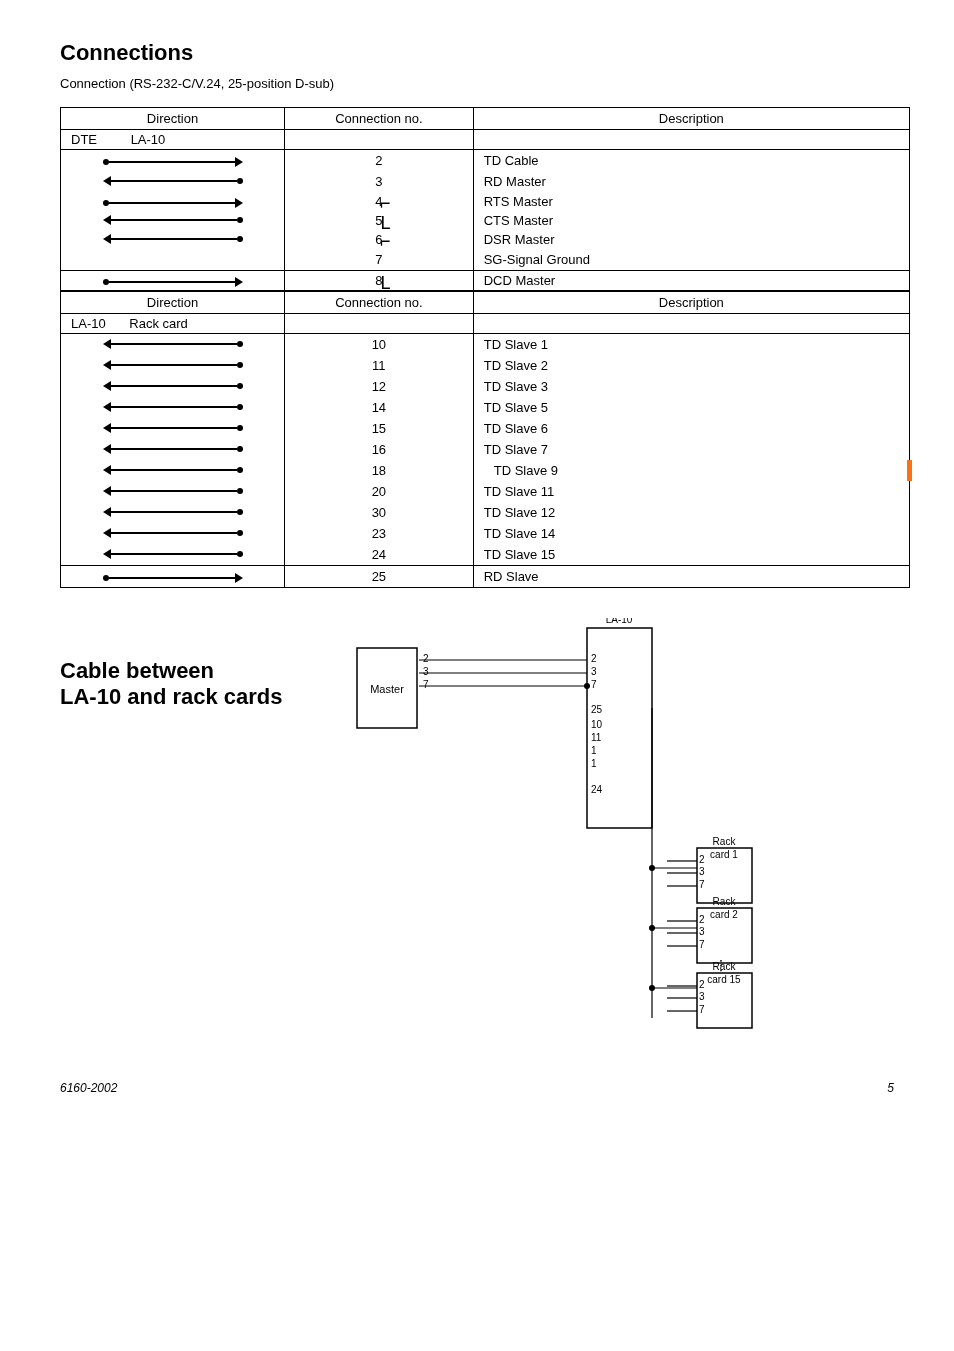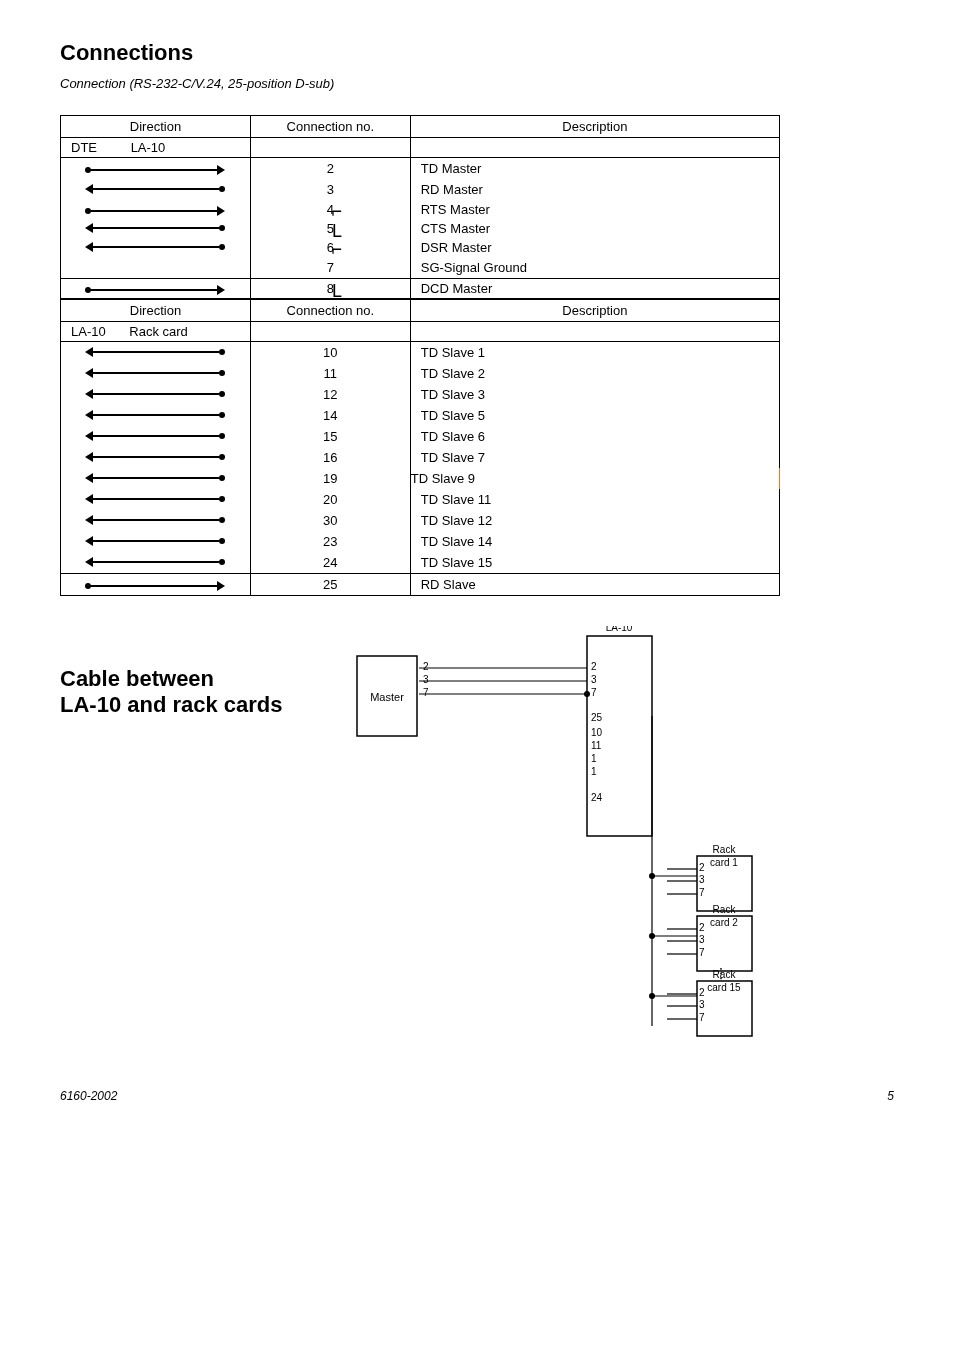--- a/index.html
+++ b/index.html
@@ -14,28 +14,27 @@
     }
 
     h1 {
       font-size: 22px;
       font-weight: bold;
       margin-bottom: 10px;
     }
 
     .subtitle {
       font-size: 13px;
-      margin-bottom: 24px;
-      font-style: italic;
+      margin-bottom: 16px;
     }
 
     
     .conn-table {
       border-collapse: collapse;
-      width: 720px;
+      width: 852px;
       margin-bottom: 30px;
     }
 
     .conn-table th, .conn-table td {
       border: 1px solid #000;
       padding: 3px 10px;
       vertical-align: middle;
     }
 
     .conn-table .header-row th {
@@ -162,21 +161,21 @@
 
   <tr>
     <td style="border-left:1px solid #000; border-right:1px solid #000; border-top:none; border-bottom:none; padding:2px 10px; text-align:center;">
       <div class="arrow-right">
         <div class="dot"></div>
         <div class="body"></div>
         <div class="head-r"></div>
       </div>
     </td>
     <td style="border-left:1px solid #000; border-right:1px solid #000; border-top:none; border-bottom:none; text-align:center;">2</td>
-    <td style="border-left:1px solid #000; border-right:1px solid #000; border-top:none; border-bottom:none; padding:2px 10px;">TD Master</td>
+    <td style="border-left:1px solid #000; border-right:1px solid #000; border-top:none; border-bottom:none; padding:2px 10px;">TD Cable</td>
   </tr>
 
   <tr>
     <td style="border-left:1px solid #000; border-right:1px solid #000; border-top:none; border-bottom:none; padding:2px 10px; text-align:center;">
       <div class="arrow-left">
         <div class="head-l"></div>
         <div class="body"></div>
         <div class="dot"></div>
       </div>
     </td>
@@ -343,22 +342,22 @@
     <td style="border-left:1px solid #000; border-right:1px solid #000; border-top:none; border-bottom:none; padding:2px 10px;">TD Slave 7</td>
   </tr>
   <tr>
     <td style="border-left:1px solid #000; border-right:1px solid #000; border-top:none; border-bottom:none; padding:2px 10px; text-align:center;">
       <div class="arrow-left">
             <div class="head-l"></div>
             <div class="body"></div>
             <div class="dot"></div>
           </div>
     </td>
-    <td style="border-left:1px solid #000; border-right:1px solid #000; border-top:none; border-bottom:none; text-align:center;">19</td>
-    <td style="border-left:1px solid #000; border-right:1px solid #f97316; border-top:none; border-bottom:none; padding:2px 0;">TD Slave 9</td>
+    <td style="border-left:1px solid #000; border-right:1px solid #000; border-top:none; border-bottom:none; text-align:center;">18</td>
+    <td style="border-left:1px solid #000; border-right:5px solid #f97316; border-top:none; border-bottom:none; padding:2px 20px;">TD Slave 9</td>
   </tr>
   <tr>
     <td style="border-left:1px solid #000; border-right:1px solid #000; border-top:none; border-bottom:none; padding:2px 10px; text-align:center;">
       <div class="arrow-left">
             <div class="head-l"></div>
             <div class="body"></div>
             <div class="dot"></div>
           </div>
     </td>
     <td style="border-left:1px solid #000; border-right:1px solid #000; border-top:none; border-bottom:none; text-align:center;">20</td>

